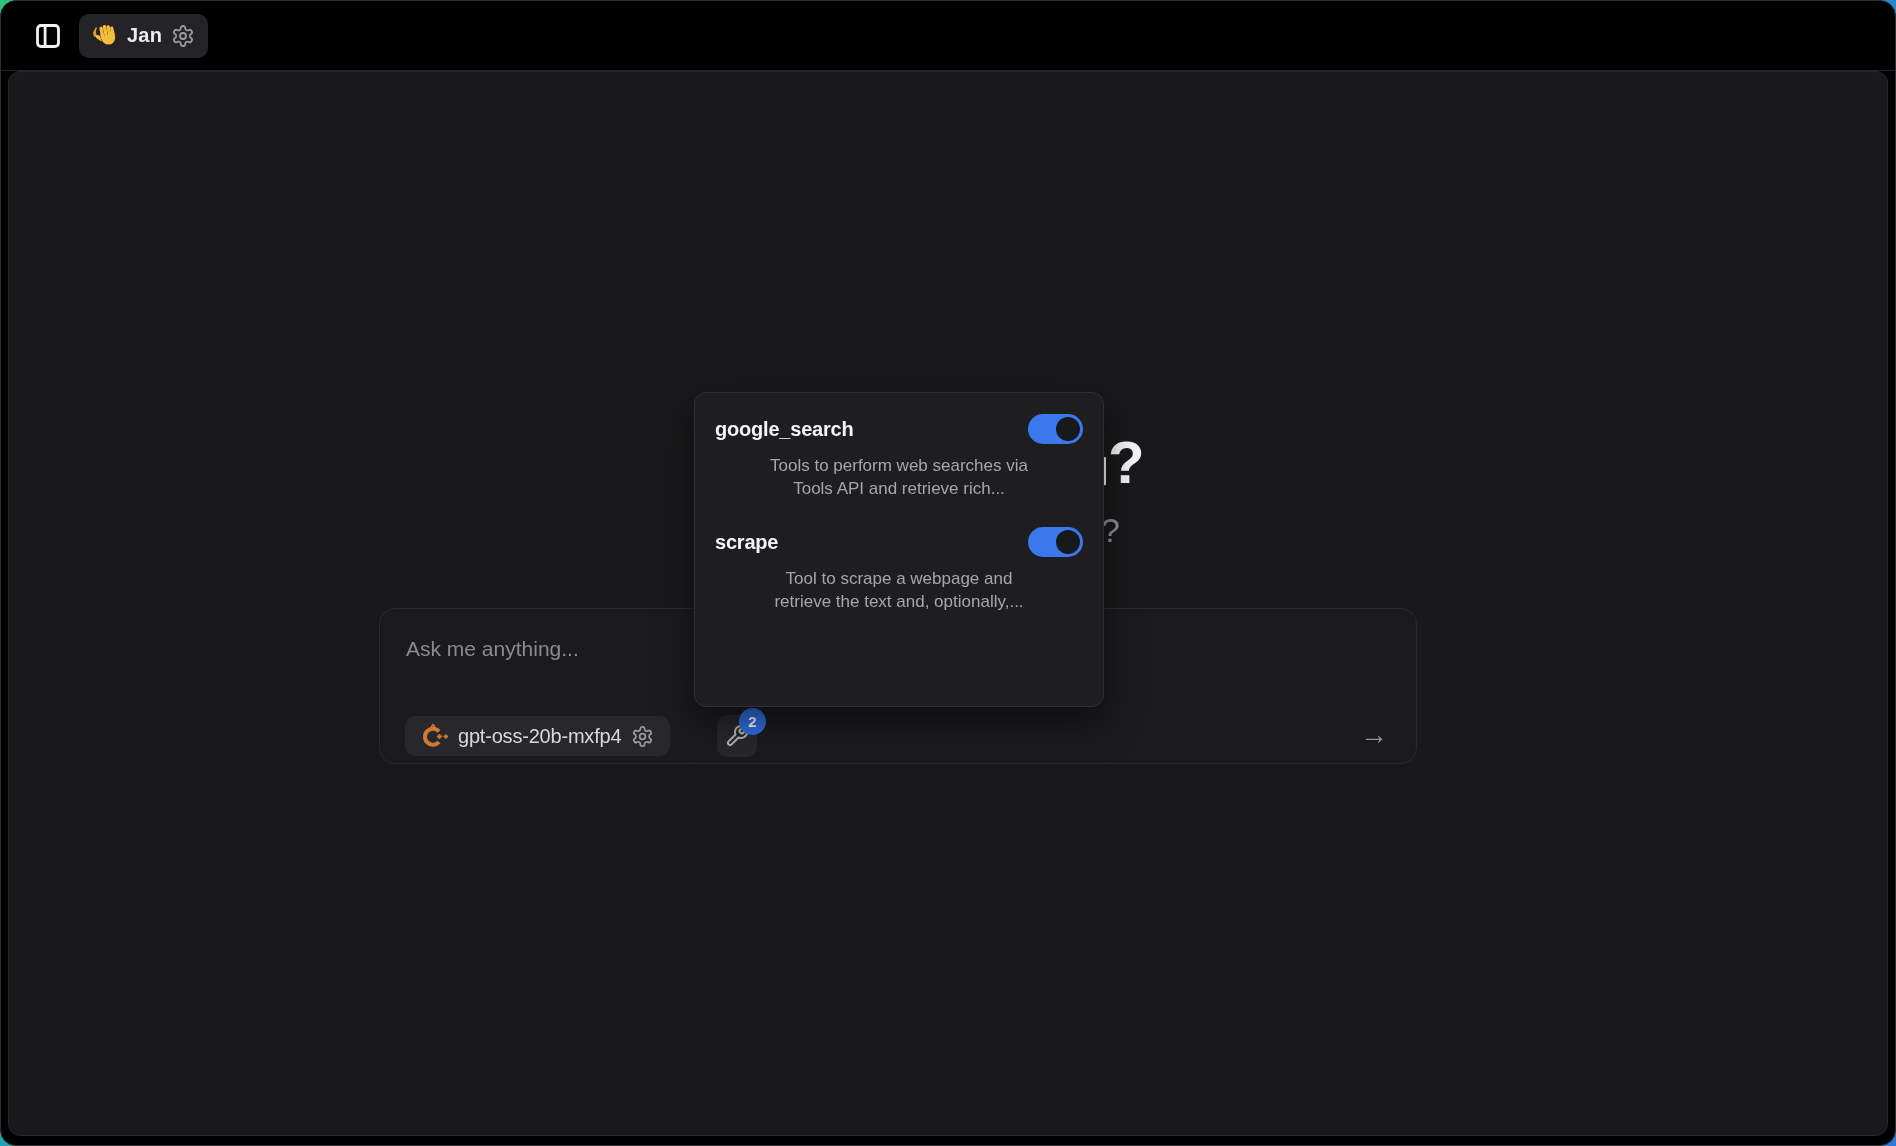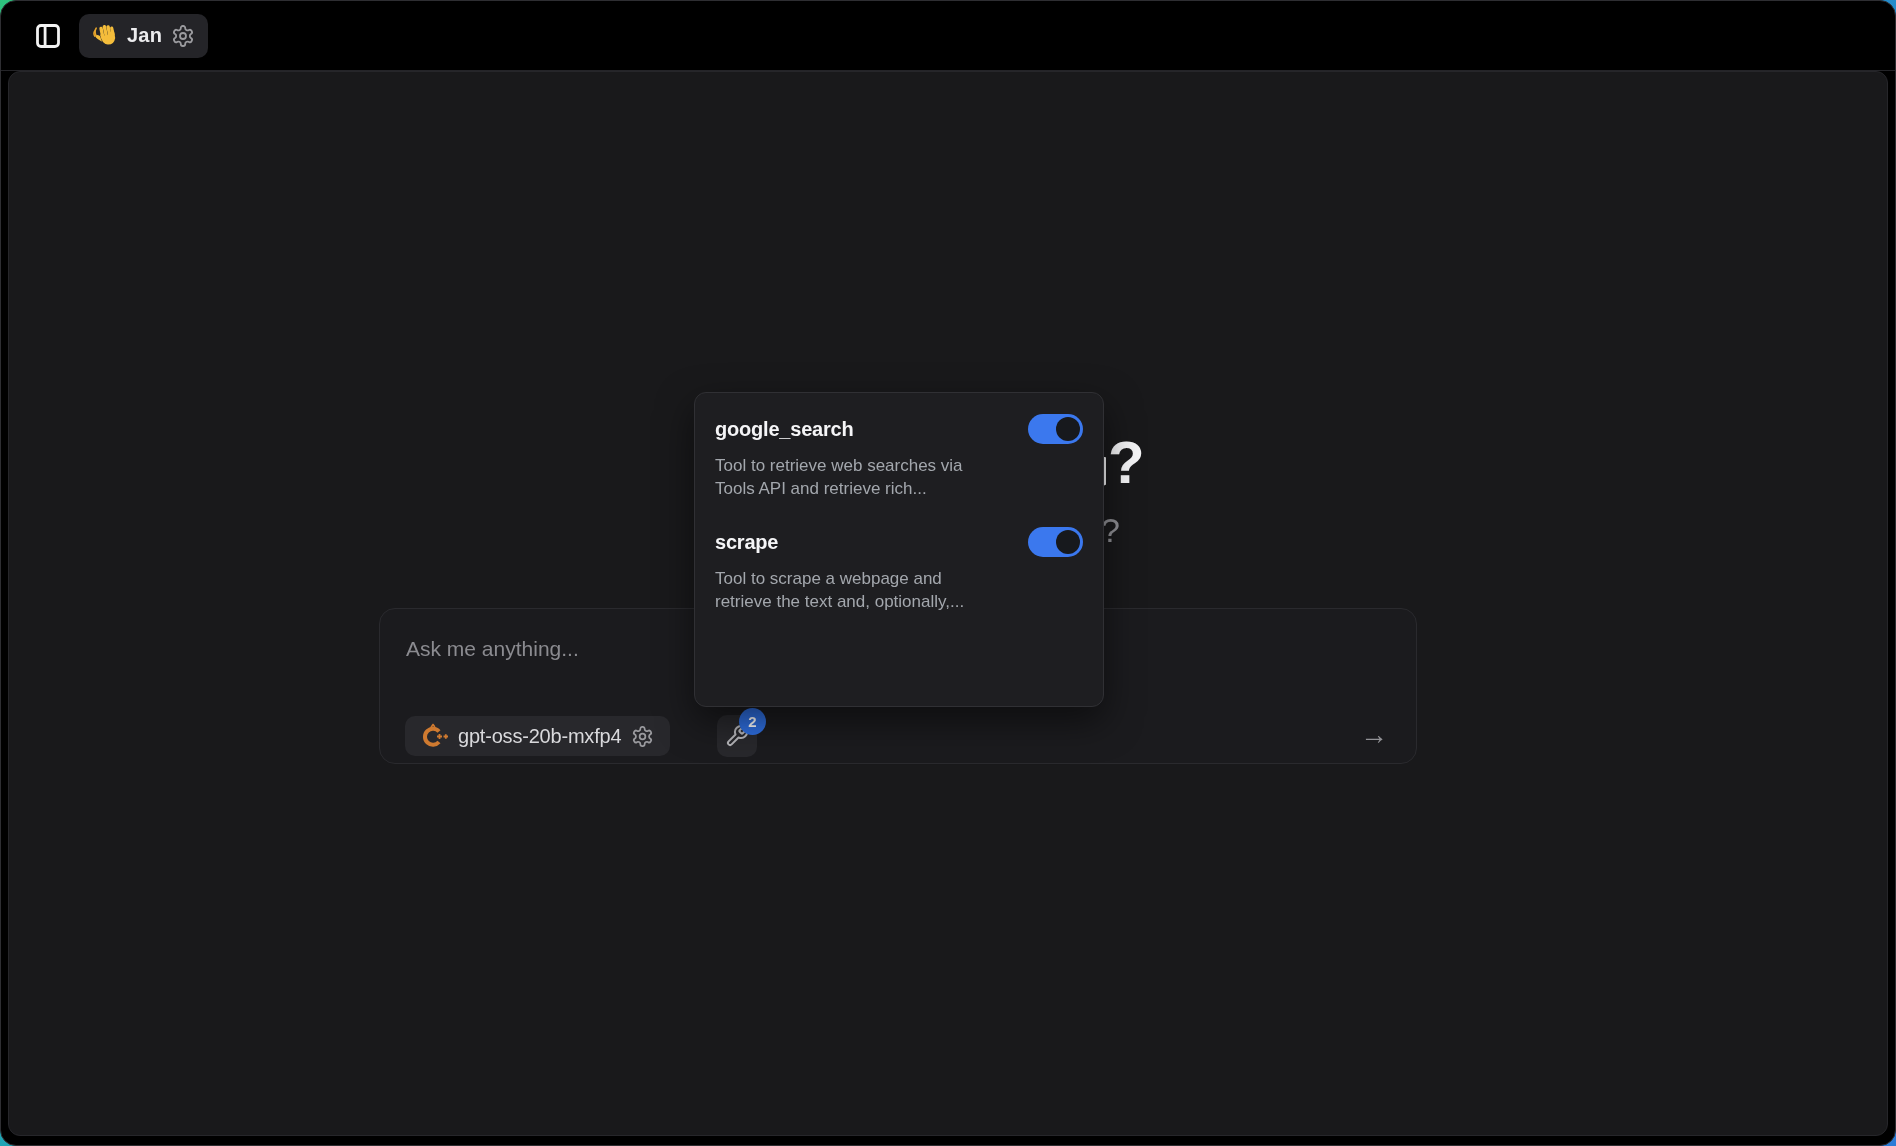--- a/index.html
+++ b/index.html
@@ -102,21 +102,21 @@
     border:1px solid #303034;
     border-radius:12px;
     box-shadow:0 14px 36px rgba(0,0,0,.5);
     z-index:40;
   }
   .popover-header {
     padding:21px 20px 17px 20px;
     color:#9a9fa5; font-size:17px;
     border-bottom:1px solid #2a2a2e;
   }
-  .popover-body { padding:21px 20px; }
+  .popover-body { padding:21px 20px;text-align:center; }
   .tool-block + .tool-block { margin-top:27px; }
   .tool-row { display:flex; align-items:center; justify-content:space-between; }
   .tool-name { color:#f5f5f7; font-size:20px; font-weight:700; letter-spacing:-0.2px; }
   .tool-desc { margin-top:10px; color:#a3a7ad; font-size:17px; line-height:23px; }
   
   .toggle {
     width:55px; height:30px; border-radius:15px;
     background:#3c3c40; position:relative; cursor:pointer; flex:none;
   }
   .toggle.on { background:#3b78ee; }
@@ -212,21 +212,21 @@
     <div class="popover-body">
 
       <div class="tool-block">
         <div class="tool-row">
           <span class="tool-name">google_search</span>
           <div class="toggle on">
             <div class="knob"></div>
           </div>
         </div>
         <div class="tool-desc">
-          <div>Tool to retrieve web searches via</div>
+          <div>Tools to perform web searches via</div>
           <div>Tools API and retrieve rich...</div>
         </div>
       </div>
 
       <div class="tool-block">
         <div class="tool-row">
           <span class="tool-name">scrape</span>
           <div class="toggle on">
             <div class="knob"></div>
           </div>

